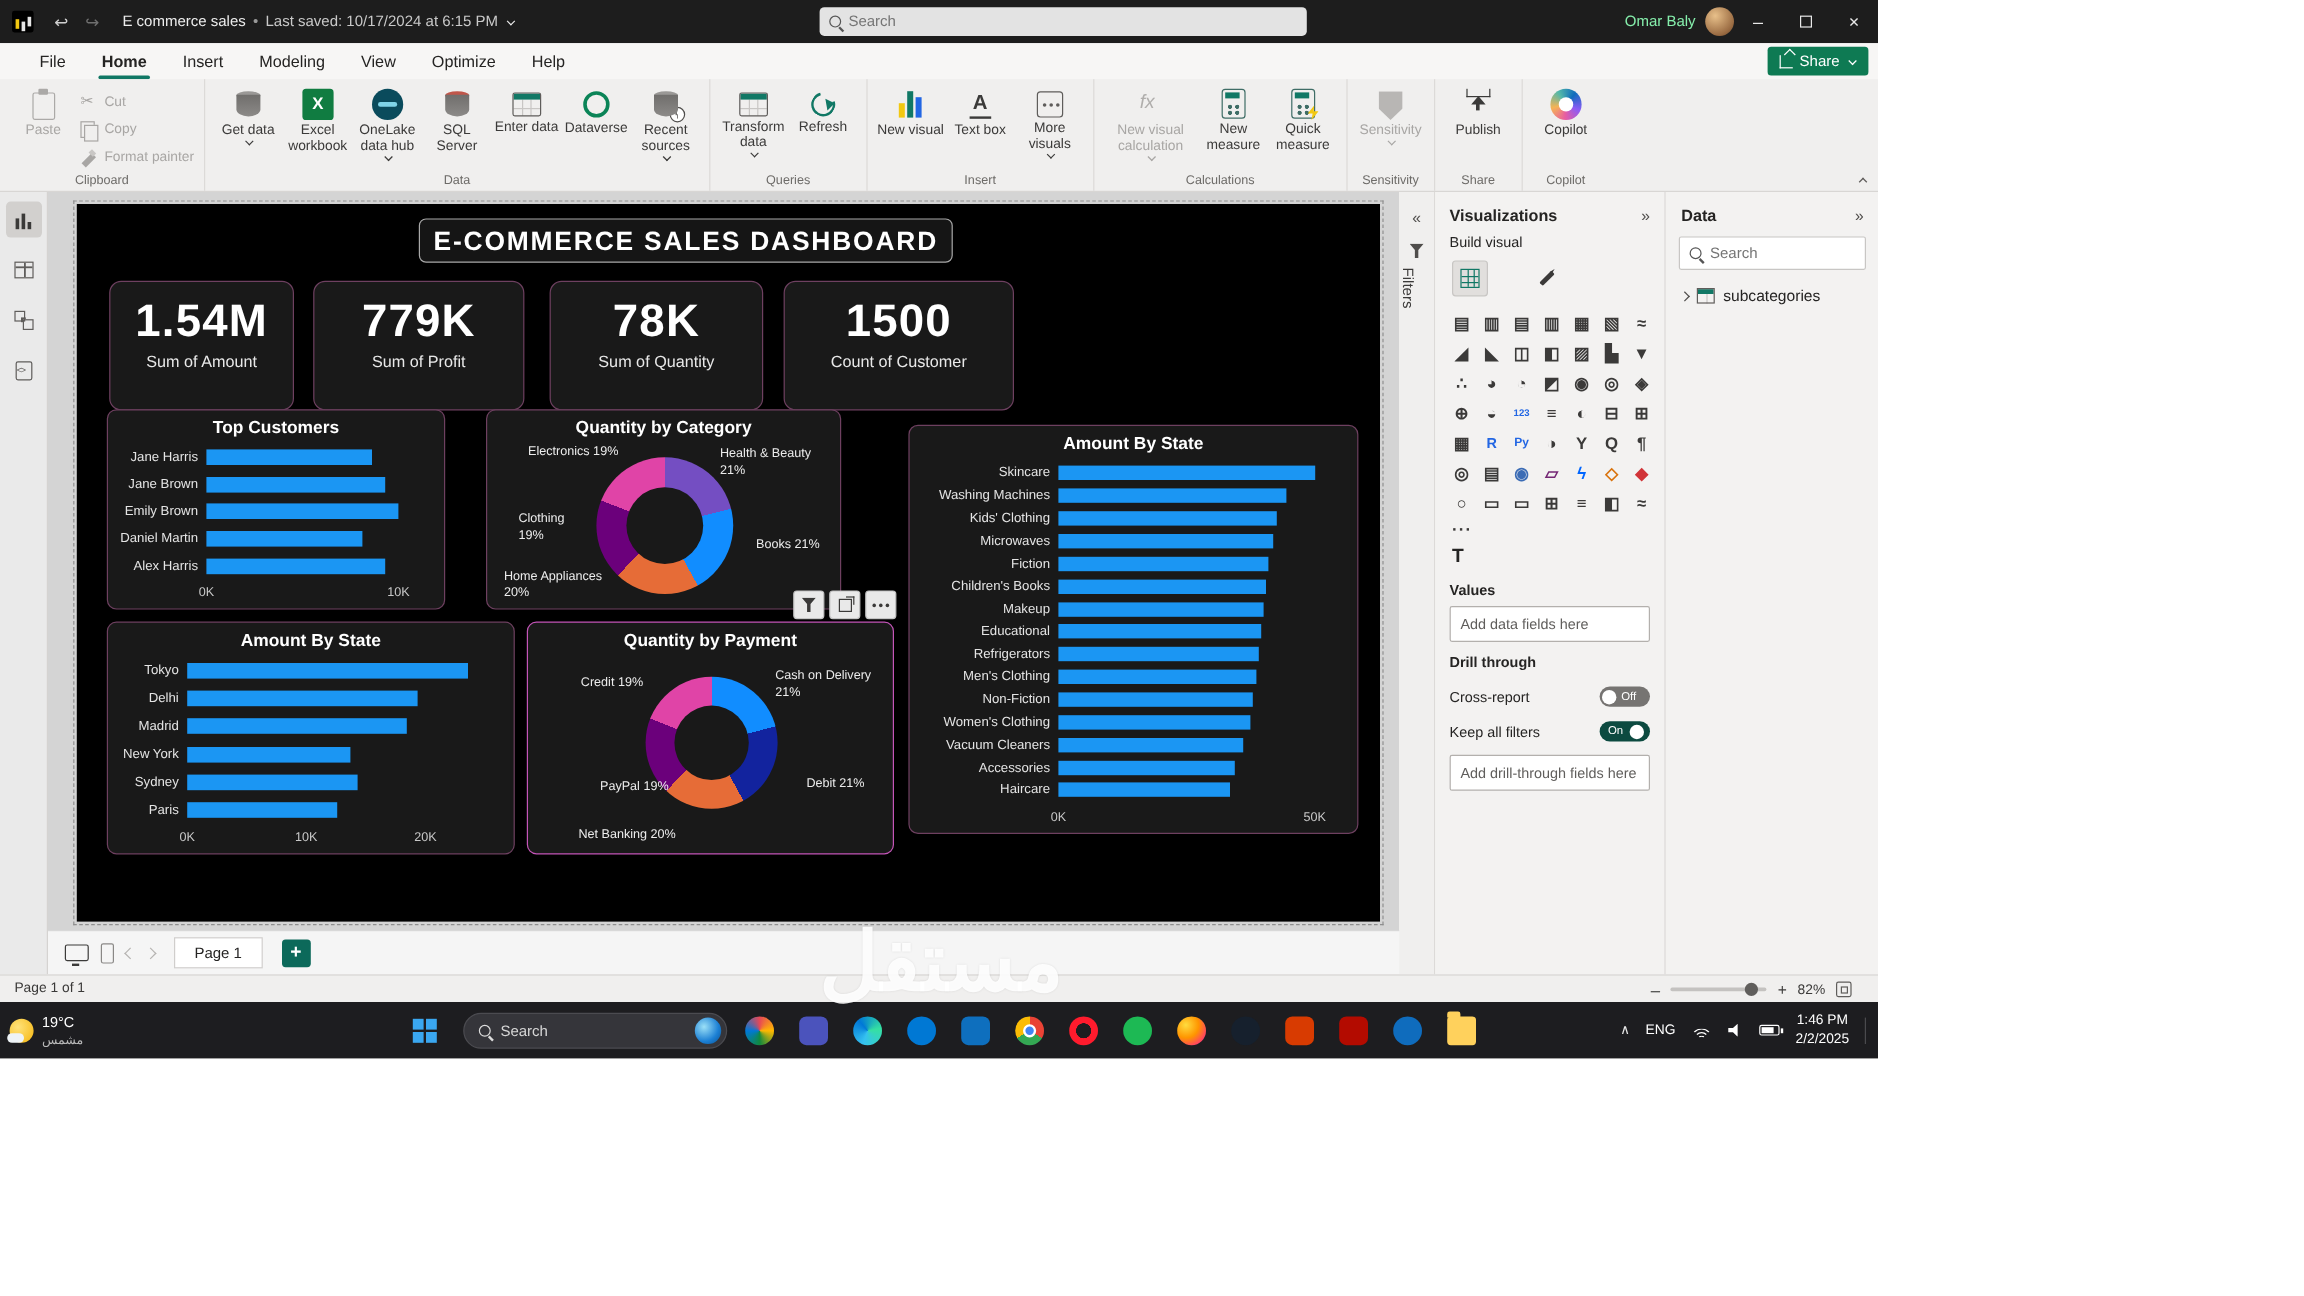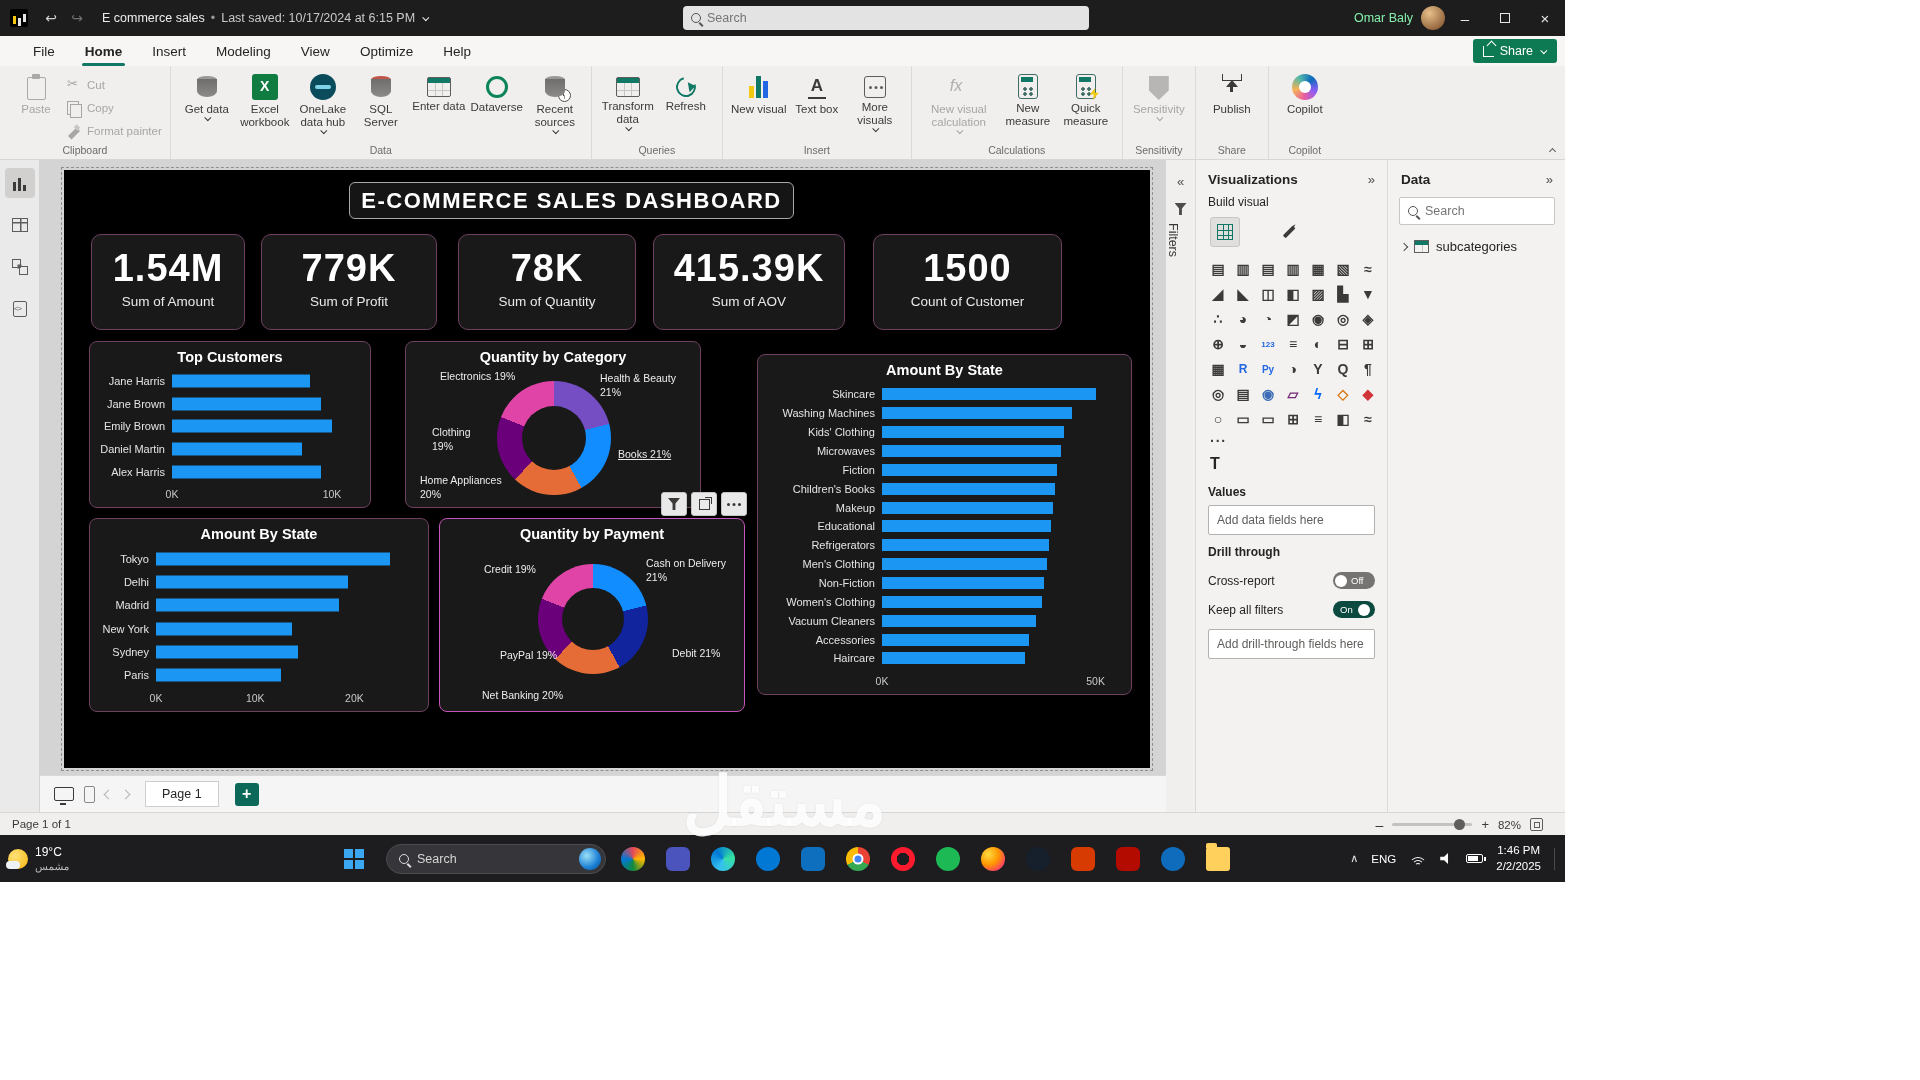--- a/index.html
+++ b/index.html
@@ -99,21 +99,21 @@
 .nv-model::before{content:"";position:absolute;left:0;top:0;width:7px;height:7px;border:1.5px solid #5f5d5b}
 .nv-model::after{content:"";position:absolute;right:0;bottom:0;width:7px;height:7px;border:1.5px solid #5f5d5b;box-shadow:-4px -4px 0 -2.5px #5f5d5b}
 .nv-dax{width:14px;height:16px;border:1.5px solid #5f5d5b;border-radius:2px;position:relative}
 .nv-dax::after{content:"<>";position:absolute;left:0.5px;top:2px;font-size:7.5px;color:#5f5d5b;letter-spacing:-1px}
 
 
 .canvas{position:absolute;left:40px;top:160px;width:1126px;height:615px;background:#d4d4d4}
 .page{position:absolute;left:24px;top:10px;width:1086px;height:598px;background:#000;outline:1.5px dashed #8f8f8f;outline-offset:2px}
 .dash-title{position:absolute;left:285px;top:12px;width:445px;height:37px;border:1.5px solid #a8a8a8;border-radius:6px;background:#151515;color:#fff;font-weight:bold;font-size:22px;letter-spacing:1.5px;text-align:center;line-height:35px}
 .kpi-row{position:absolute;left:0;top:64px;width:100%;height:96px}
-.kpi{position:absolute;top:0;height:96px;background:#191919;border:1.5px solid #6e4060;border-radius:10px}
+.kpi{position:absolute;top:0;height:108px;background:#191919;border:1.5px solid #6e4060;border-radius:10px}
 .kpi:nth-child(1){left:27px;width:154px}
 .kpi:nth-child(2){left:197px;width:176px}
 .kpi:nth-child(3){left:394px;width:178px}
 .kpi:nth-child(4){left:589px;width:192px}
 .kpi:nth-child(5){left:809px;width:189px}
 .kv{font-size:38px;font-weight:bold;color:#fff;text-align:center;margin-top:12px;letter-spacing:1px}
 .kl{font-size:13.5px;color:#e8e8e8;text-align:center;margin-top:4px}
 .chart{position:absolute;background:#191919;border:1px solid #6e4060;border-radius:8px}
 .chart.selected{border:1.5px solid #c455b8}
 .c-top{left:25px;top:171px;width:282px;height:167px}
@@ -461,24 +461,20 @@
             </div>
             <div class="kpi">
               <div class="kv">779K</div>
               <div class="kl">Sum of Profit</div>
             </div>
             <div class="kpi">
               <div class="kv">78K</div>
               <div class="kl">Sum of Quantity</div>
             </div>
             <div class="kpi">
-              <div class="kv">415.39K</div>
-              <div class="kl">Sum of AOV</div>
-            </div>
-            <div class="kpi">
               <div class="kv">1500</div>
               <div class="kl">Count of Customer</div>
             </div>
           </div>
 
       <div class="chart c-top">
         <div class="ctitle">Top Customers</div>
         <div class="cbody">
               <div class="brow">
                 <span class="blab">Jane Harris</span>
@@ -520,21 +516,21 @@
             </div>
       </div>
 
       <div class="chart c-cat">
         <div class="ctitle">Quantity by Category</div>
       <div class="ring" style="left: 91px; top: 39px; height: 114px; width: 114px; background: conic-gradient(rgb(116, 78, 194) 0deg, rgb(116, 78, 194) 75.6deg, rgb(17, 141, 255) 75.6deg, rgb(17, 141, 255) 151.2deg, rgb(230, 108, 55) 151.2deg, rgb(230, 108, 55) 223.2deg, rgb(107, 0, 123) 223.2deg, rgb(107, 0, 123) 291.6deg, rgb(224, 68, 167) 291.6deg, rgb(224, 68, 167) 360deg);">
               <div class="hole" style="inset: 25px;"></div>
             </div>
             <div class="dlab" style="left: 194px; top: 30px;">Health &amp; Beauty
 21%</div>
-            <div class="dlab" style="left: 212px; top: 106px; text-decoration: underline;">Books 21%</div>
+            <div class="dlab" style="left: 224px; top: 106px;">Books 21%</div>
             <div class="dlab" style="left: 14px; top: 132px;">Home Appliances
 20%</div>
             <div class="dlab" style="left: 26px; top: 84px;">Clothing
 19%</div>
             <div class="dlab" style="left: 34px; top: 28px;">Electronics 19%</div>
           </div>
 
       <div class="chart c-state">
         <div class="ctitle">Amount By State</div>
         <div class="cbody">

